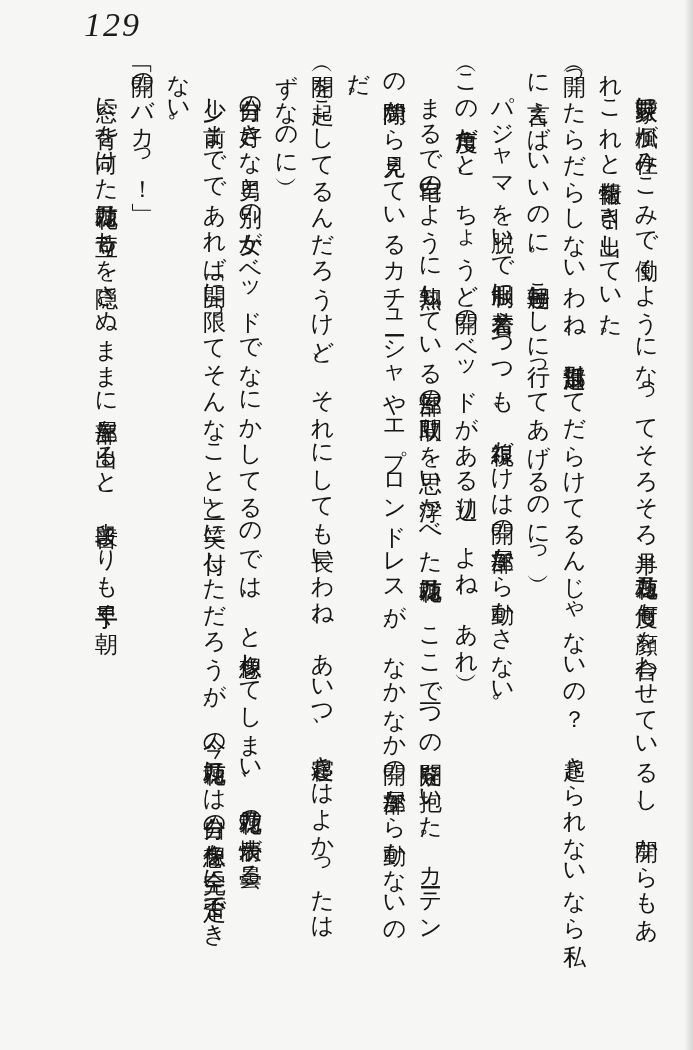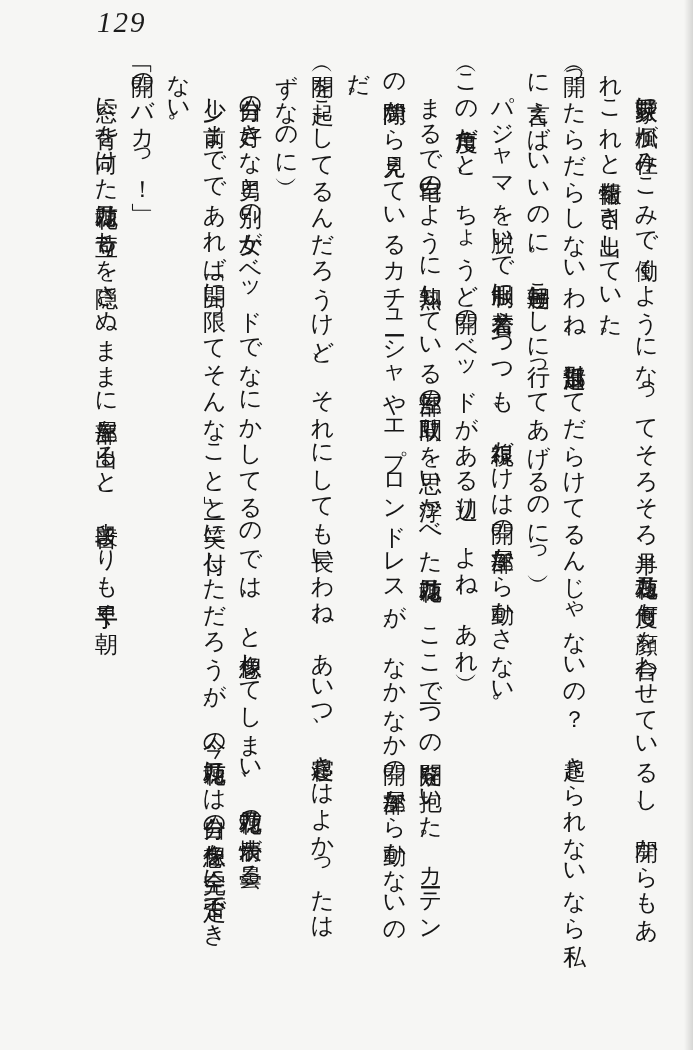--- a/index.html
+++ b/index.html
@@ -17,22 +17,22 @@
   }
 
   .page {
     position: absolute;
     inset: 0;
   }
 
   .page-number {
     position: absolute;
     top: 6px;
-    left: 97px;
-    font-size: 29px;
+    left: 84px;
+    font-size: 34px;
     font-style: italic;
     letter-spacing: 2px;
     color: #1c1c1c;
   }
 
   .text-block {
     position: absolute;
     top: 58px;
     right: 29px;
     height: 882px;

